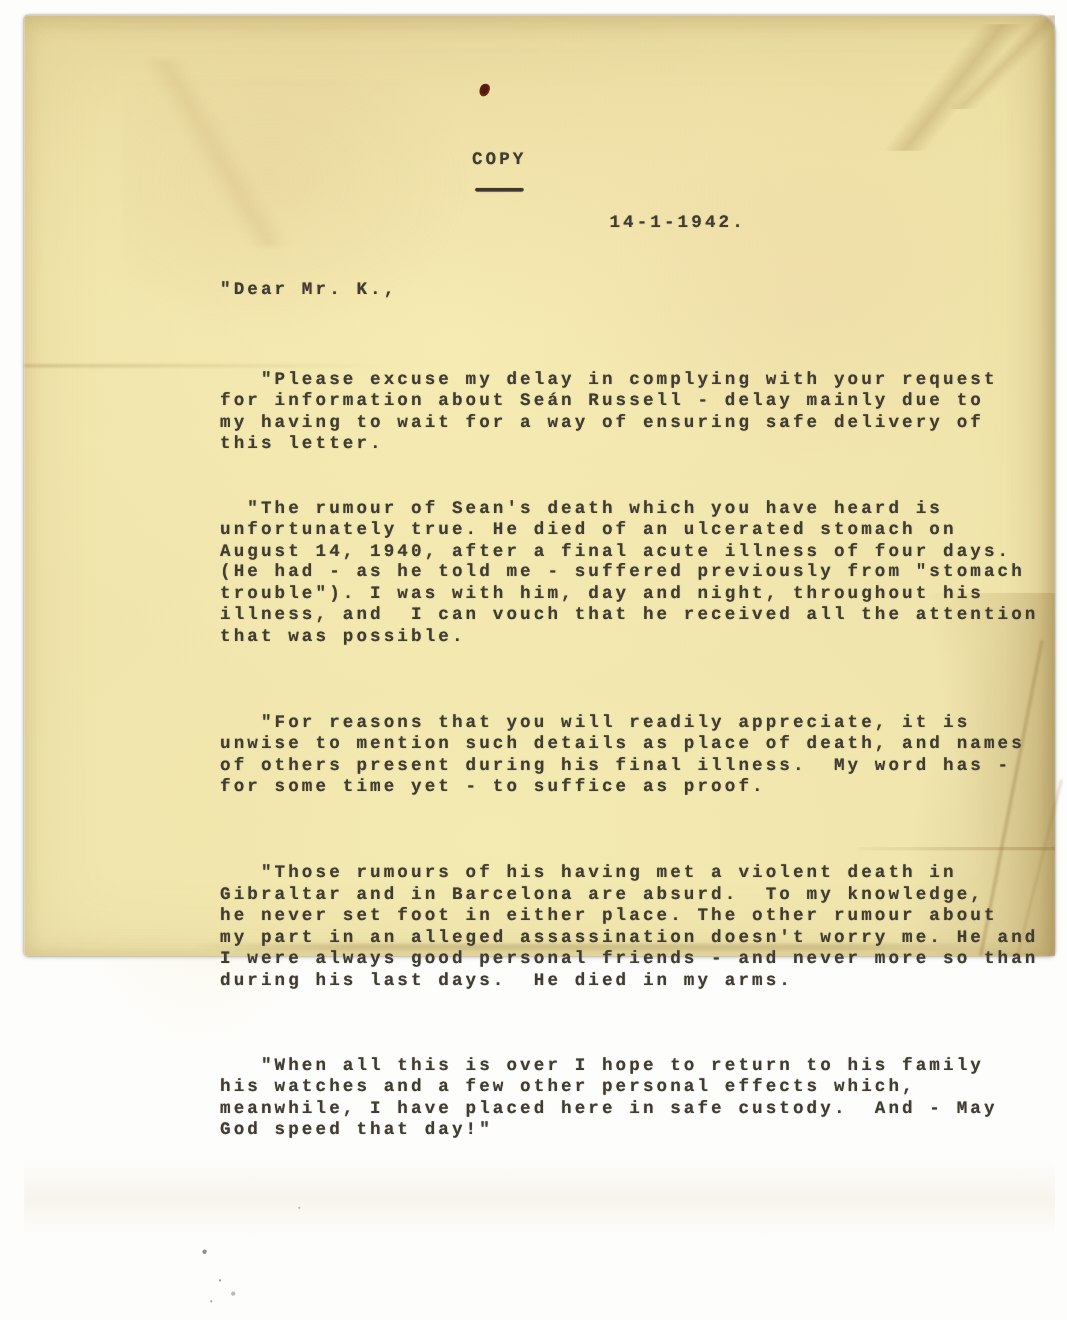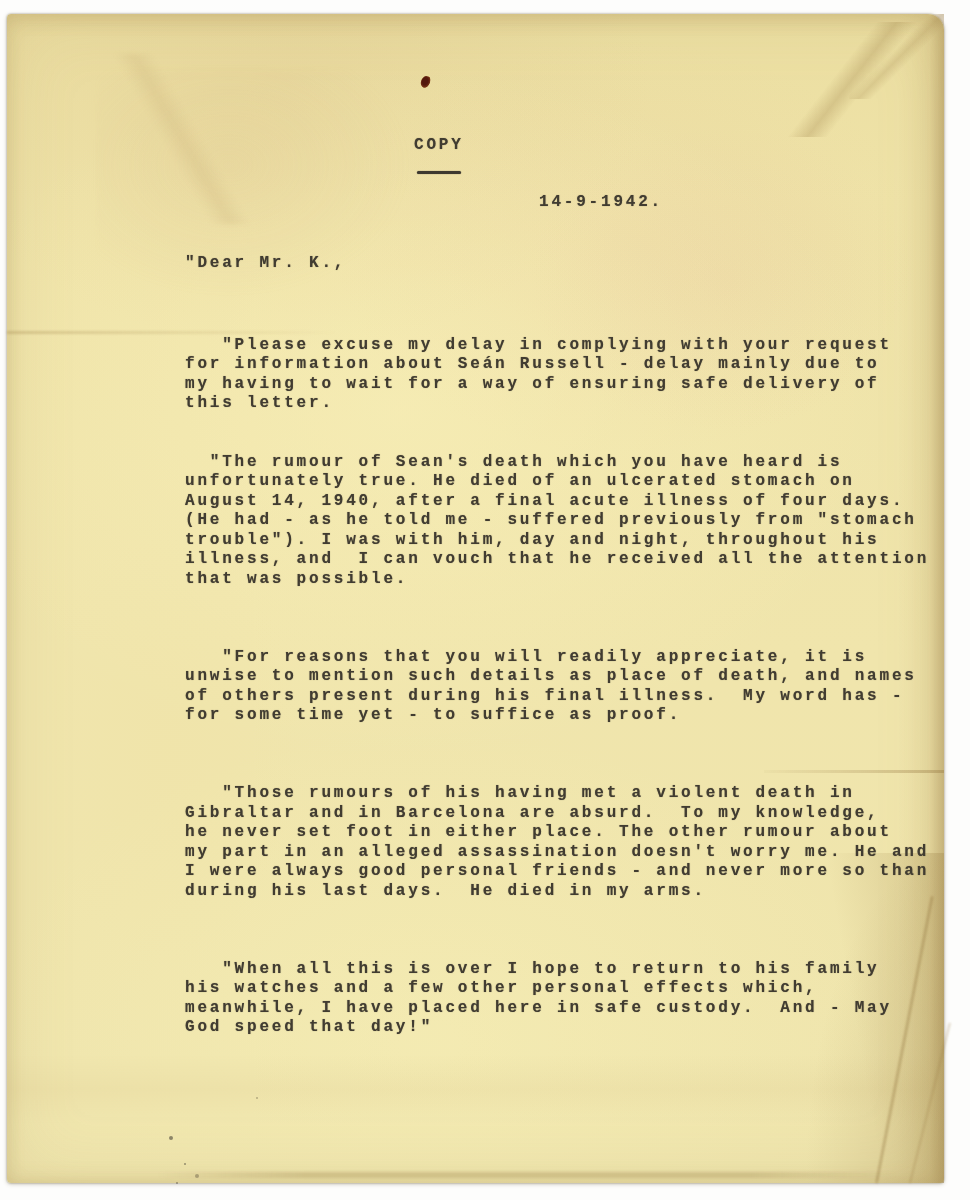--- a/index.html
+++ b/index.html
@@ -4,21 +4,21 @@
 <style>
   html,body{margin:0;padding:0;}
   body{
     width:970px;height:1200px;
     background:#fdfdfc;
     position:relative;
     overflow:hidden;
     font-family:"Liberation Mono","DejaVu Sans Mono",monospace;
   }
   .paper{
-    position:absolute;left:7px;top:14px;width:937px;height:1169px;
+    position:absolute;left:22px;top:14px;width:937px;height:855px;
     background:
       radial-gradient(ellipse 700px 500px at 42% 34%, rgba(252,244,190,.45), rgba(252,244,190,0) 70%),
       radial-gradient(ellipse 520px 380px at 30% 6%, rgba(213,183,132,.20), transparent 70%),
       radial-gradient(ellipse 420px 300px at 66% 20%, rgba(224,176,142,.12), transparent 70%),
       radial-gradient(ellipse 620px 430px at 45% 88%, rgba(250,243,186,.38), transparent 75%),
       linear-gradient(180deg,#ebdea1 0%,#efe3a8 16%,#f0e5ac 55%,#efe5ad 100%);
     border-radius:4px 16px 4px 4px;
     box-shadow:
       0 0 2px rgba(90,80,55,.55),
       0 1px 4px rgba(100,90,60,.35),
@@ -114,21 +114,21 @@
   <div class="band-low"></div>
   <div class="corner-br-shade"></div>
   <div class="crease-br-1"></div>
   <div class="crease-br-2"></div>
   <div class="edge-bottom-shade"></div>
   <div class="spot-burn"></div>
   <div class="ink-specks"></div>
 
   <div class="type heading">COPY</div>
   <div class="heading-rule"></div>
-  <div class="type dateline">14-9-1942.</div>
+  <div class="type dateline">14-1-1942.</div>
 
   <div class="type body-block">
     <div class="salutation">"Dear Mr. K.,</div>
     <div class="para">   "Please excuse my delay in complying with your request
 for information about Seán Russell - delay mainly due to
 my having to wait for a way of ensuring safe delivery of
 this letter.</div>
     <div class="para">  "The rumour of Sean's death which you have heard is
 unfortunately true. He died of an ulcerated stomach on
 August 14, 1940, after a final acute illness of four days.

